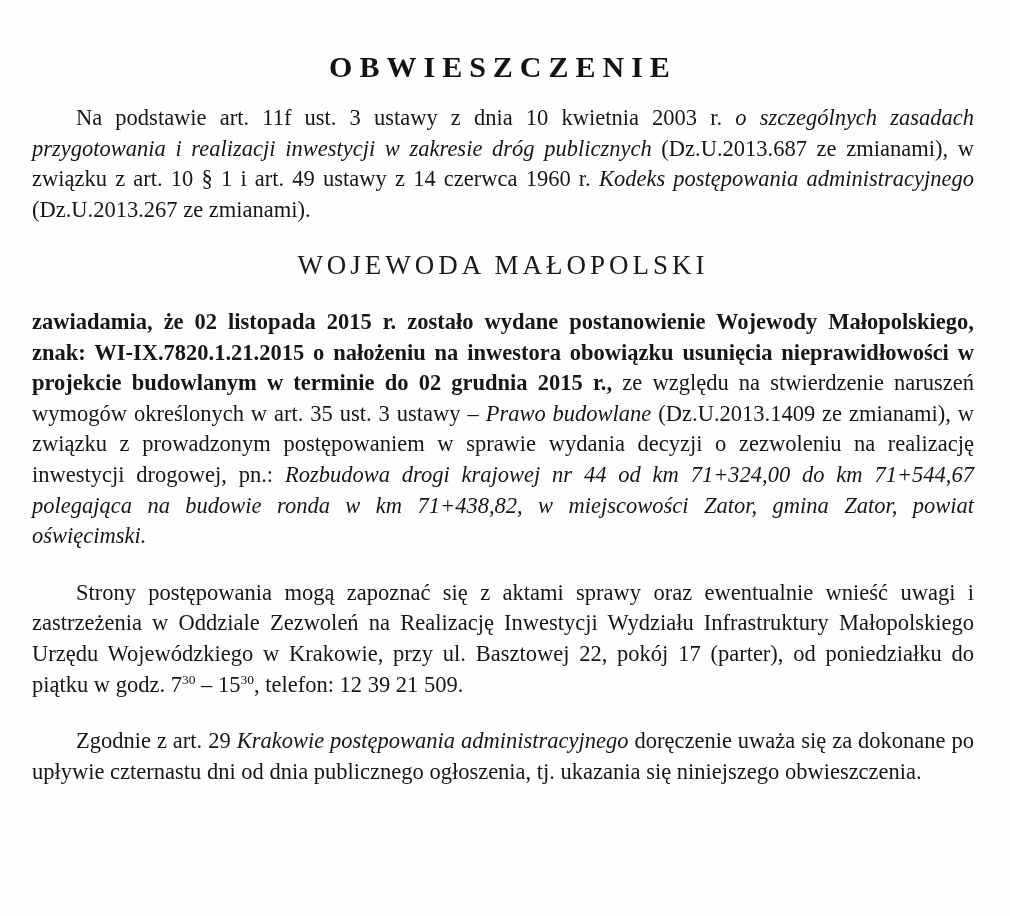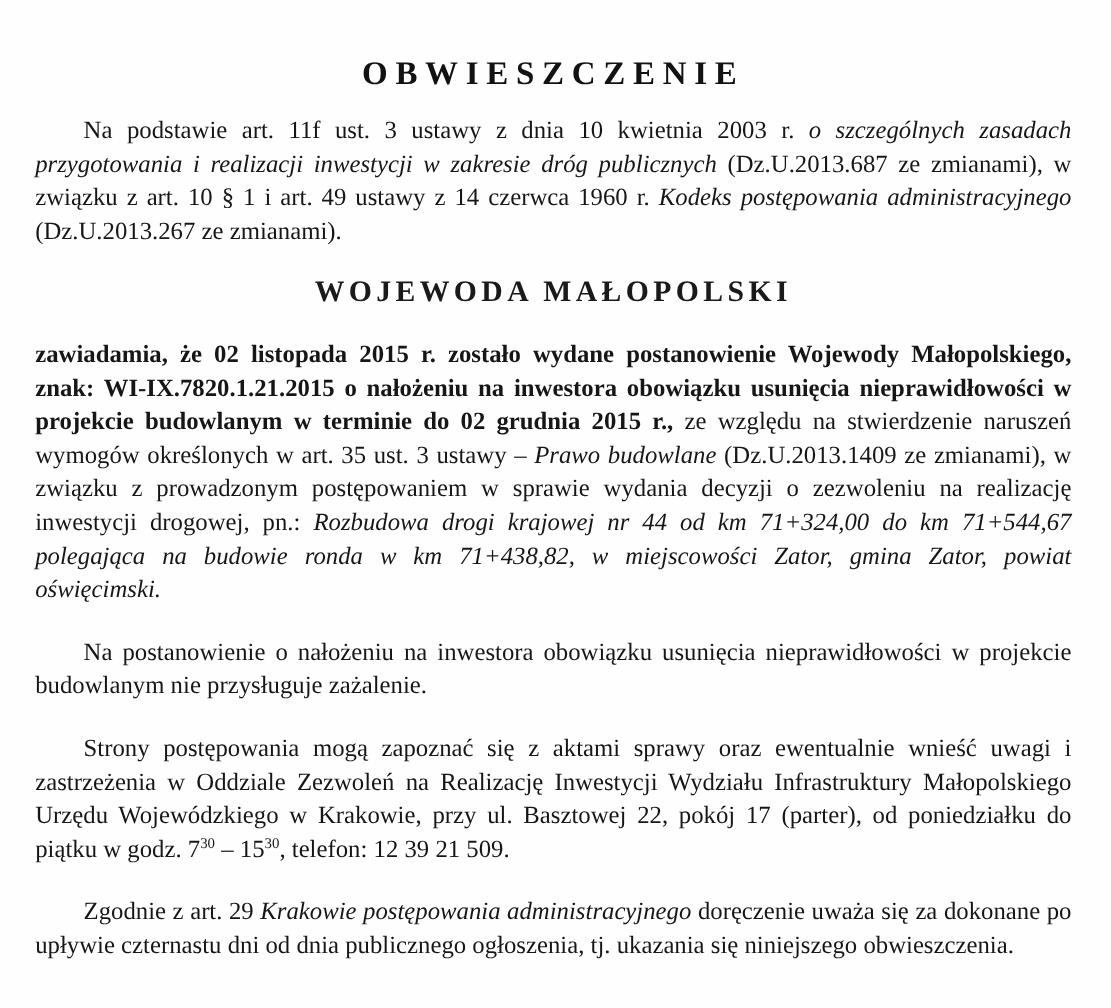--- a/index.html
+++ b/index.html
@@ -31,21 +31,21 @@
     font-size: 30px;
     font-weight: bold;
     letter-spacing: 7px;
     line-height: 1.1;
     color: #121212;
   }
   .doc-heading {
     margin: 26px 0 26px 0;
     text-align: center;
     font-size: 27px;
-    font-weight: bold;
+    font-weight: normal;
     letter-spacing: 4px;
     line-height: 1.1;
     color: #1a1a1a;
   }
   p.para {
     margin: 0 0 10px 0;
   }
   p.para.spaced {
     margin-top: 26px;
   }
@@ -70,17 +70,16 @@
   <h1 class="doc-title">OBWIESZCZENIE</h1>
 
   <div id="intro-container">
       <p class="para indent"><span class="seg normal">Na podstawie art. 11f ust. 3 ustawy z dnia 10 kwietnia 2003 r. </span><span class="seg italic">o szczególnych zasadach przygotowania i realizacji inwestycji w zakresie dróg publicznych</span><span class="seg normal"> (Dz.U.2013.687 ze zmianami), w związku z art. 10 § 1 i art. 49 ustawy z 14 czerwca 1960 r. </span><span class="seg italic">Kodeks postępowania administracyjnego</span><span class="seg normal"> (Dz.U.2013.267 ze zmianami).</span></p>
     </div>
 
   <h2 class="doc-heading">WOJEWODA MAŁOPOLSKI</h2>
 
   <div id="body-container">
       <p class="para"><span class="seg bold">zawiadamia, że 02 listopada 2015 r. zostało wydane postanowienie Wojewody Małopolskiego, znak: WI-IX.7820.1.21.2015 o nałożeniu na inwestora obowiązku usunięcia nieprawidłowości w projekcie budowlanym w terminie do 02 grudnia 2015 r., </span><span class="seg normal">ze względu na stwierdzenie naruszeń wymogów określonych w art. 35 ust. 3 ustawy – </span><span class="seg italic">Prawo budowlane</span><span class="seg normal"> (Dz.U.2013.1409 ze zmianami), w związku z prowadzonym postępowaniem w sprawie wydania decyzji o zezwoleniu na realizację inwestycji drogowej, pn.: </span><span class="seg italic">Rozbudowa drogi krajowej nr 44 od km 71+324,00 do km 71+544,67 polegająca na budowie ronda w km 71+438,82, w miejscowości Zator, gmina Zator, powiat oświęcimski.</span></p>
-      <p class="para indent spaced"><span class="seg normal">Na postanowienie o nałożeniu na inwestora obowiązku usunięcia nieprawidłowości w projekcie budowlanym nie przysługuje zażalenie.</span></p>
       <p class="para indent spaced"><span class="seg normal">Strony postępowania mogą zapoznać się z aktami sprawy oraz ewentualnie wnieść uwagi i zastrzeżenia w Oddziale Zezwoleń na Realizację Inwestycji Wydziału Infrastruktury Małopolskiego Urzędu Wojewódzkiego w Krakowie, przy ul. Basztowej 22, pokój 17 (parter), od poniedziałku do piątku w godz. 7</span><sup class="seg sup">30</sup><span class="seg normal"> – 15</span><sup class="seg sup">30</sup><span class="seg normal">, telefon: 12 39 21 509.</span></p>
       <p class="para indent spaced"><span class="seg normal">Zgodnie z art. 29 </span><span class="seg italic">Krakowie postępowania administracyjnego</span><span class="seg normal"> doręczenie uważa się za dokonane po upływie czternastu dni od dnia publicznego ogłoszenia, tj. ukazania się niniejszego obwieszczenia.</span></p>
     </div>
 </div>
 
 </body></html>

